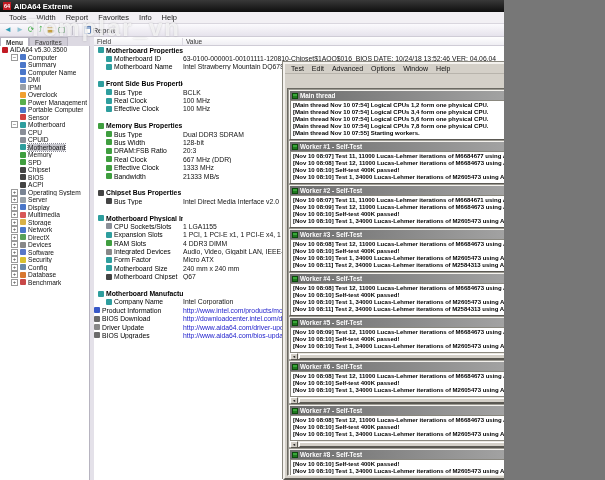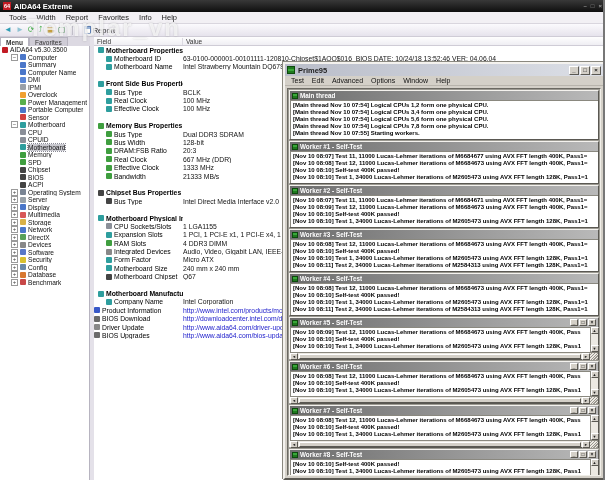--- a/index.html
+++ b/index.html
@@ -1,17 +1,17 @@
 <!DOCTYPE html>
 <html><head>
 <meta charset="utf-8">
 <style>
   html,body{margin:0;padding:0;background:#777;}
   *{box-sizing:border-box;}
-  #screen{position:relative;width:603px;height:480px;overflow:hidden;
+  #screen{position:relative;width:504px;height:480px;overflow:hidden;
     font-family:"Liberation Sans","DejaVu Sans",sans-serif;background:#ece9f0;cursor:default;}
 
   
   .aida-titlebar{position:absolute;left:0;top:0;width:605px;height:12px;
     background:linear-gradient(#383838,#0e0e0e);color:#fff;display:flex;align-items:center;
     font-size:7.5px;font-weight:bold;padding:0 3px;gap:3px;}
   .aida-app-icon{width:8px;height:8px;background:#c21b24;color:#fff;font-size:5.5px;font-weight:bold;
     display:flex;align-items:center;justify-content:center;flex:0 0 auto;}
   .aida-winbtns{margin-left:auto;display:flex;gap:4px;color:#9a9a9a;font-size:6px;}
   .aida-menubar{position:absolute;left:0;top:12px;width:605px;height:12px;background:#f2f0f4;
@@ -546,29 +546,20 @@
     <span class="fcell">
       <span class="rico" style="background: rgb(106, 106, 106);"></span>
       <span class="ftext">BIOS Upgrades</span>
     </span>
     <span class="vcell">http://www.aida64.com/bios-updates</span>
   </div>
       </div>
   </div>
 
   <div class="p95">
-    <div class="p95-title">
-      <span class="p95-ico"></span>
-      <span>Prime95</span>
-      <span class="p95-btns" id="p95-btns">
-          <span class="cbtn">_</span>
-          <span class="cbtn">□</span>
-          <span class="cbtn">×</span>
-        </span>
-    </div>
     <div class="p95-menu" id="p95-menu">
         <span>Test</span>
         <span>Edit</span>
         <span>Advanced</span>
         <span>Options</span>
         <span>Window</span>
         <span>Help</span>
       </div>
     <div class="p95-mdi" id="p95-mdi">
         <div class="child">

